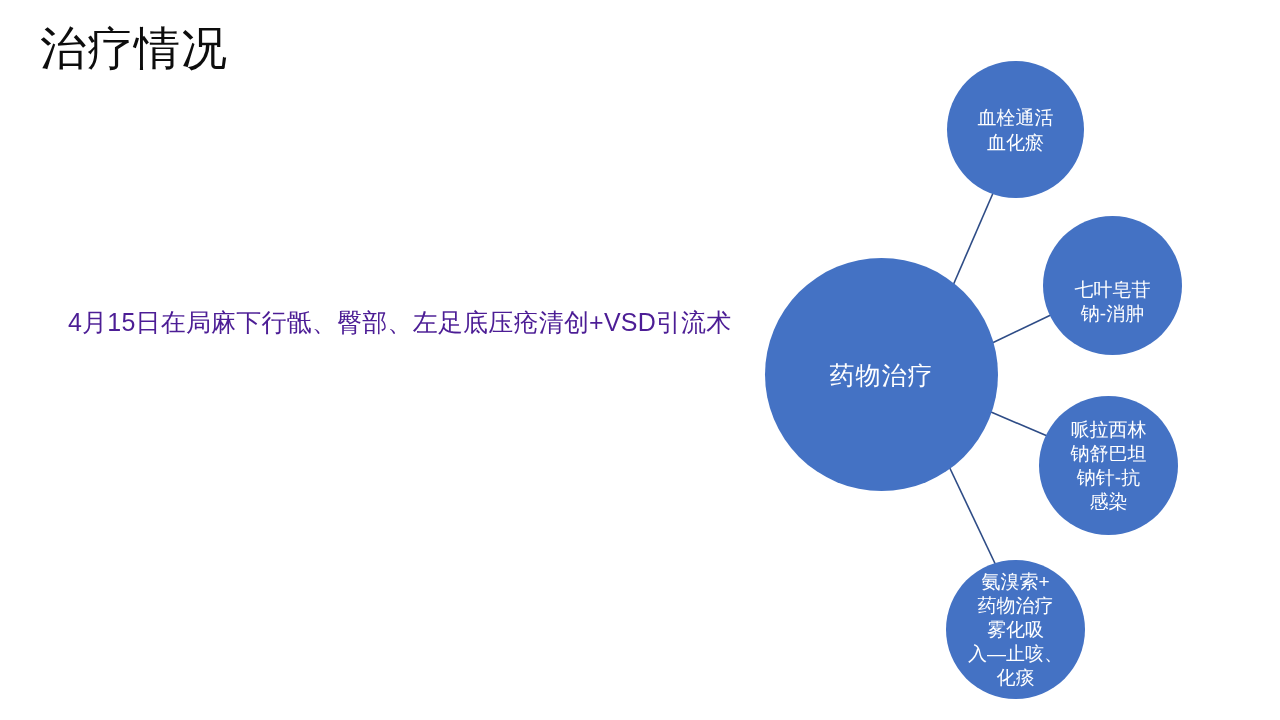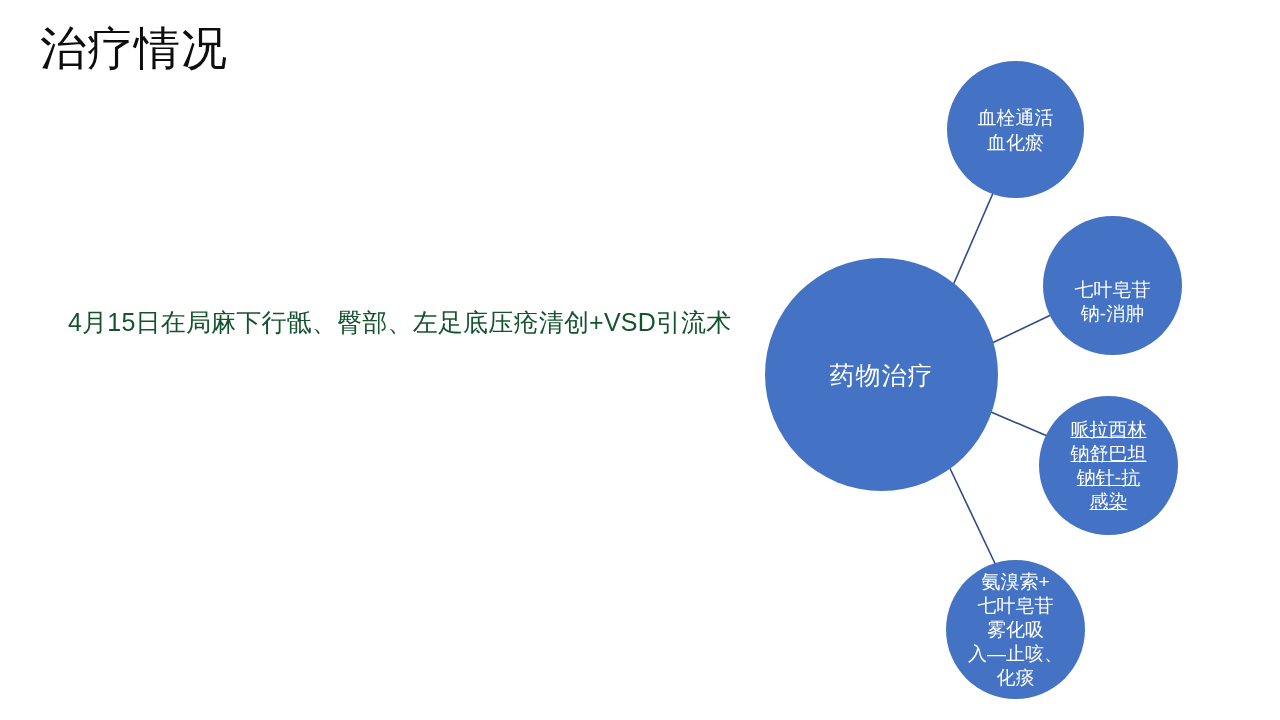--- a/index.html
+++ b/index.html
@@ -42,21 +42,21 @@
   
   #body-text {
     position: absolute;
     left: 68px;
     top: 292px;
     width: 740px;
   }
   .body-line {
     font-size: 25px;
     line-height: 60px;
-    color: #14532d;
+    color: #4c1d95;
     white-space: nowrap;
     letter-spacing: 0.2px;
   }
 
   
   #diagram {
     position: absolute;
     left: 0;
     top: 0;
     width: 1280px;
@@ -123,21 +123,20 @@
     font-size: 19px;
     line-height: 24px;
     margin-top: 32px;
   }
 
   #node-antibiotic {
     left: 1039px;
     top: 396px;
     width: 139px;
     height: 139px;
-    text-decoration: underline;
   }
   #node-antibiotic .node-label {
     font-size: 19px;
     line-height: 24px;
   }
 
   #node-nebulizer {
     left: 946px;
     top: 560px;
     width: 139px;
@@ -186,20 +185,20 @@
 
     <div class="node" id="node-antibiotic">
       <span class="node-label">哌拉西林
 钠舒巴坦
 钠针-抗
 感染</span>
     </div>
 
     <div class="node" id="node-nebulizer">
       <span class="node-label">氨溴索+
-七叶皂苷
+药物治疗
 雾化吸
 入—止咳、
 化痰</span>
     </div>
 
   </div>
 </div>
 
 </body></html>

